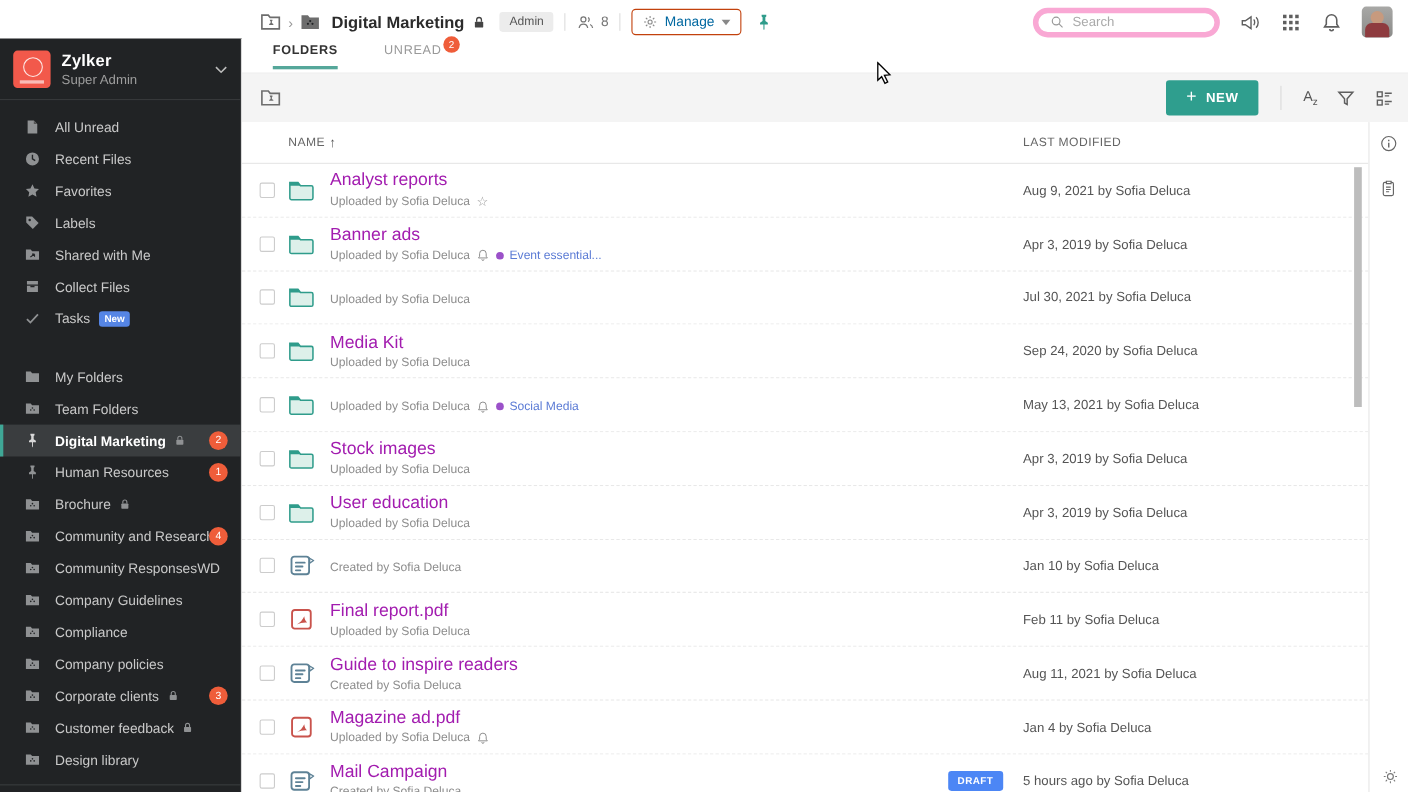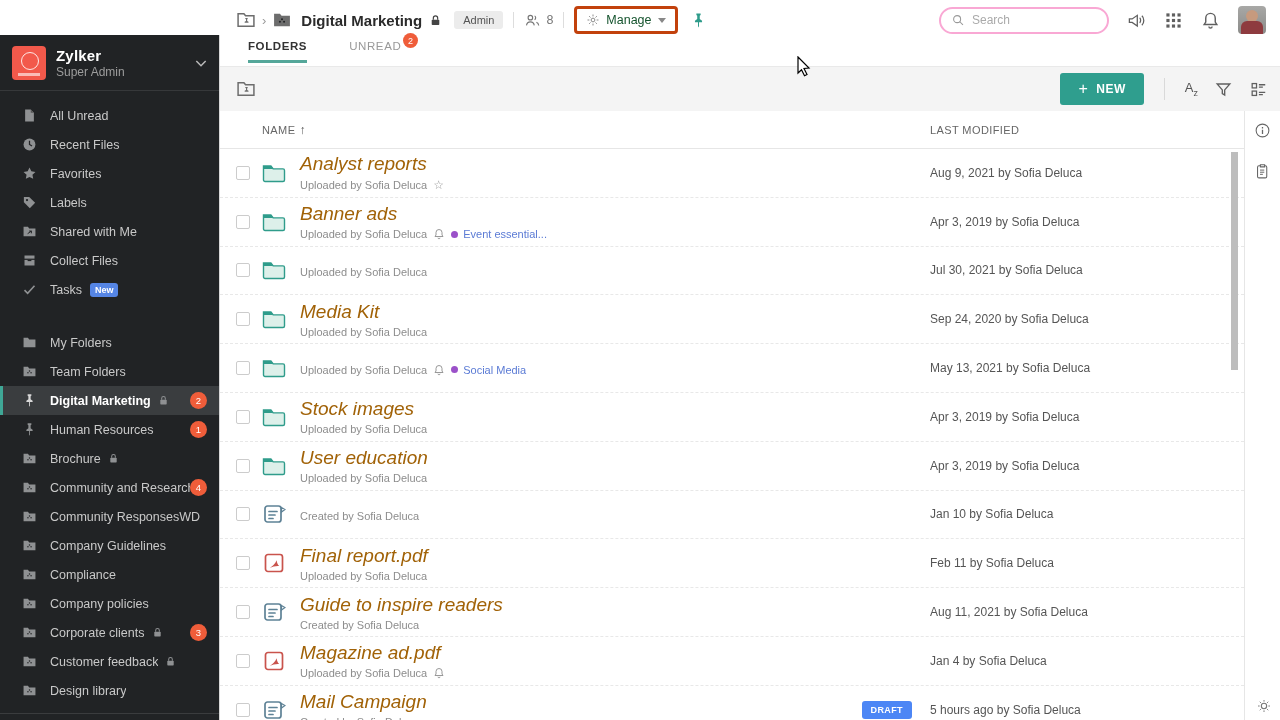--- a/index.html
+++ b/index.html
@@ -43,27 +43,27 @@
   .bc-icon { width:20px; height:20px; color:#6d6d6d; display:flex; }
   .bc-icon svg { width:20px; height:20px; }
   .bc-sep { color:#9a9a9a; margin:0 6px; font-size:13px; }
   .bc-title { font-size:15px; font-weight:bold; color:#2b2b2b; margin-left:9px; }
   .bc-lock { width:13px; height:13px; color:#444; margin-left:7px; }
   .bc-lock svg { width:13px; height:13px; display:block; }
   .admin-chip { margin-left:12px; background:#ececec; color:#555; font-size:11px; padding:3px 9px; border-radius:3px; }
   .vdiv { width:1px; height:16px; background:#ddd; margin:0 10px; }
   .members { display:flex; align-items:center; color:#777; font-size:12.5px; gap:5px; }
   .members svg { width:17px; height:17px; }
-  .manage-box { display:flex; align-items:center; border:3px solid #c2410c; border-radius:4px; padding:4px 9px; gap:6px; color:#14532d; font-size:12.5px; cursor:pointer; }
+  .manage-box { display:flex; align-items:center; border:1px solid #c2410c; border-radius:4px; padding:4px 9px; gap:6px; color:#0369a1; font-size:12.5px; cursor:pointer; }
   .manage-box svg { width:14px; height:14px; color:#8a8a8a; }
   .caret { width:0; height:0; border-left:4px solid transparent; border-right:4px solid transparent; border-top:5px solid #888; }
   .pin-accent { width:17px; height:17px; color:#2f9c8b; margin-left:12px; }
   .pin-accent svg { width:17px; height:17px; display:block; }
   .top-right { margin-left:auto; display:flex; align-items:center; gap:18px; }
-  .search-pill { display:flex; align-items:center; width:170px; height:27px; border:2px solid #f9a8d4; border-radius:14px; padding:0 10px; gap:7px; color:#aaa; }
+  .search-pill { display:flex; align-items:center; width:170px; height:27px; border:5px solid #f9a8d4; border-radius:14px; padding:0 10px; gap:7px; color:#aaa; }
   .search-pill svg { width:14px; height:14px; color:#999; }
   .search-pill input { border:none; outline:none; width:118px; font-size:12px; font-family:"Liberation Sans",sans-serif; color:#444; background:transparent; }
   .search-pill input::placeholder { color:#aaa; }
   .tb-ic { width:19px; height:19px; color:#5f5f5f; cursor:pointer; display:flex; }
   .tb-ic svg { width:19px; height:19px; }
   .avatar { width:28px; height:28px; border-radius:4px; background:linear-gradient(#a8a8a6,#8b8b89); position:relative; overflow:hidden; cursor:pointer; }
   .avatar:before { content:""; position:absolute; left:8px; top:4px; width:12px; height:12px; border-radius:50%; background:#c79a7e; }
   .avatar:after { content:""; position:absolute; left:3px; top:15px; width:22px; height:13px; border-radius:6px 6px 0 0; background:#8e3b3f; }
 
   .tabs { height:27px; display:flex; align-items:flex-start; padding-left:28px; gap:42px; border-bottom:1px solid #e9e9e9; background:#fff; }
@@ -90,21 +90,21 @@
   .sort-arrow { font-size:12px; color:#555; }
   .th-mod { width:314px; }
   .rows { flex:1; overflow:hidden; }
   .row { height:48.8px; display:flex; align-items:center; padding-left:16px; border-bottom:1px dashed #e8e8e8; background:#fff; }
   .cb { width:14px; height:14px; border:1px solid #ccc; border-radius:2px; background:#fff; margin-right:12px; flex:0 0 auto; cursor:pointer; }
   .icon24 { width:24px; height:24px; margin-right:14px; flex:0 0 auto; display:flex; }
   .icon24 svg { width:24px; height:24px; }
   .c-writer { color:#5e8296; }
   .c-pdf { color:#c9534c; }
   .nb { flex:1; min-width:0; }
-  .fname { font-size:19px; color:#a16207; font-weight:500; cursor:pointer;font-style:italic; }
+  .fname { font-size:16px; color:#a21caf; font-weight:500; cursor:pointer; }
   .fsub { font-size:11px; color:#8d8d8d; margin-top:3px; display:flex; align-items:center; gap:6px; }
   .star { color:#9a9a9a; font-size:12px; cursor:pointer; }
   .subicon { width:12px; height:12px; color:#8d8d8d; display:flex; cursor:pointer; }
   .subicon svg { width:12px; height:12px; }
   .lbl { display:flex; align-items:center; gap:5px; font-size:11px; color:#5b7bd5; cursor:pointer; }
   .dot { width:7px; height:7px; border-radius:50%; background:#9b51c9; display:inline-block; }
   .draft { background:#4c86f5; color:#fff; font-size:9px; font-weight:bold; letter-spacing:.4px; padding:4px 9px; border-radius:3px; margin-right:18px; }
   .mod { width:314px; font-size:12px; color:#555; flex:0 0 auto; }
 
   .rail { width:36px; border-left:1px solid #e6e6e6; display:flex; flex-direction:column; align-items:center; padding-top:11px; gap:24px; background:#fff; }

